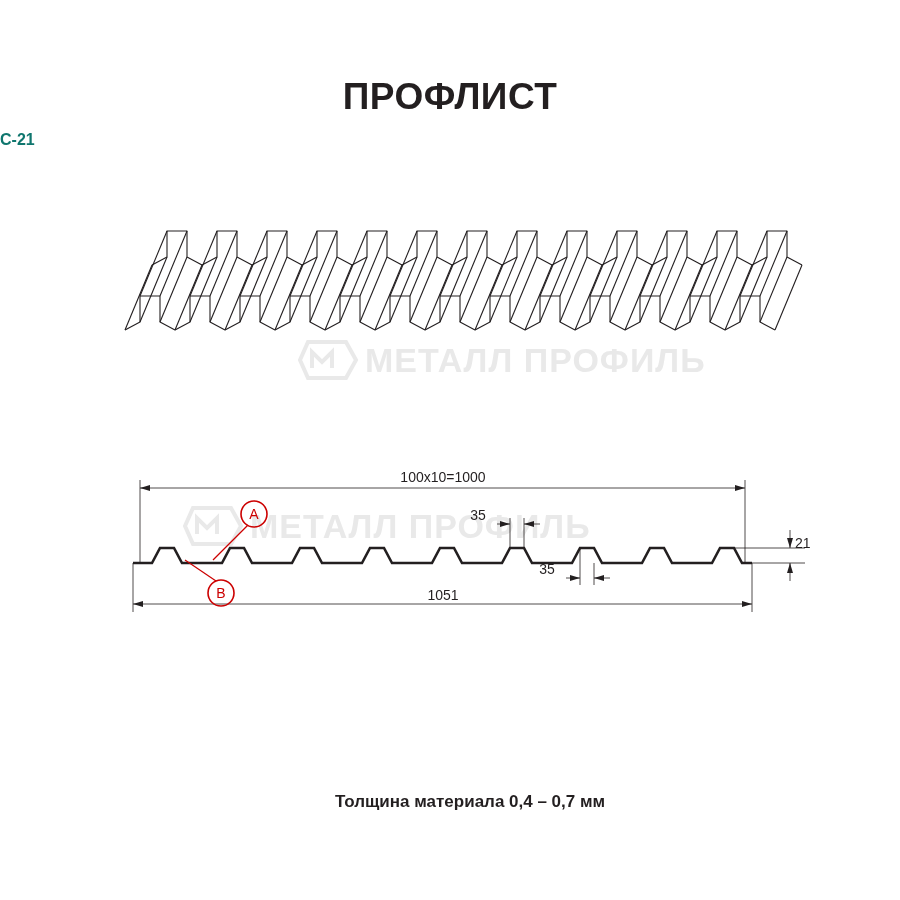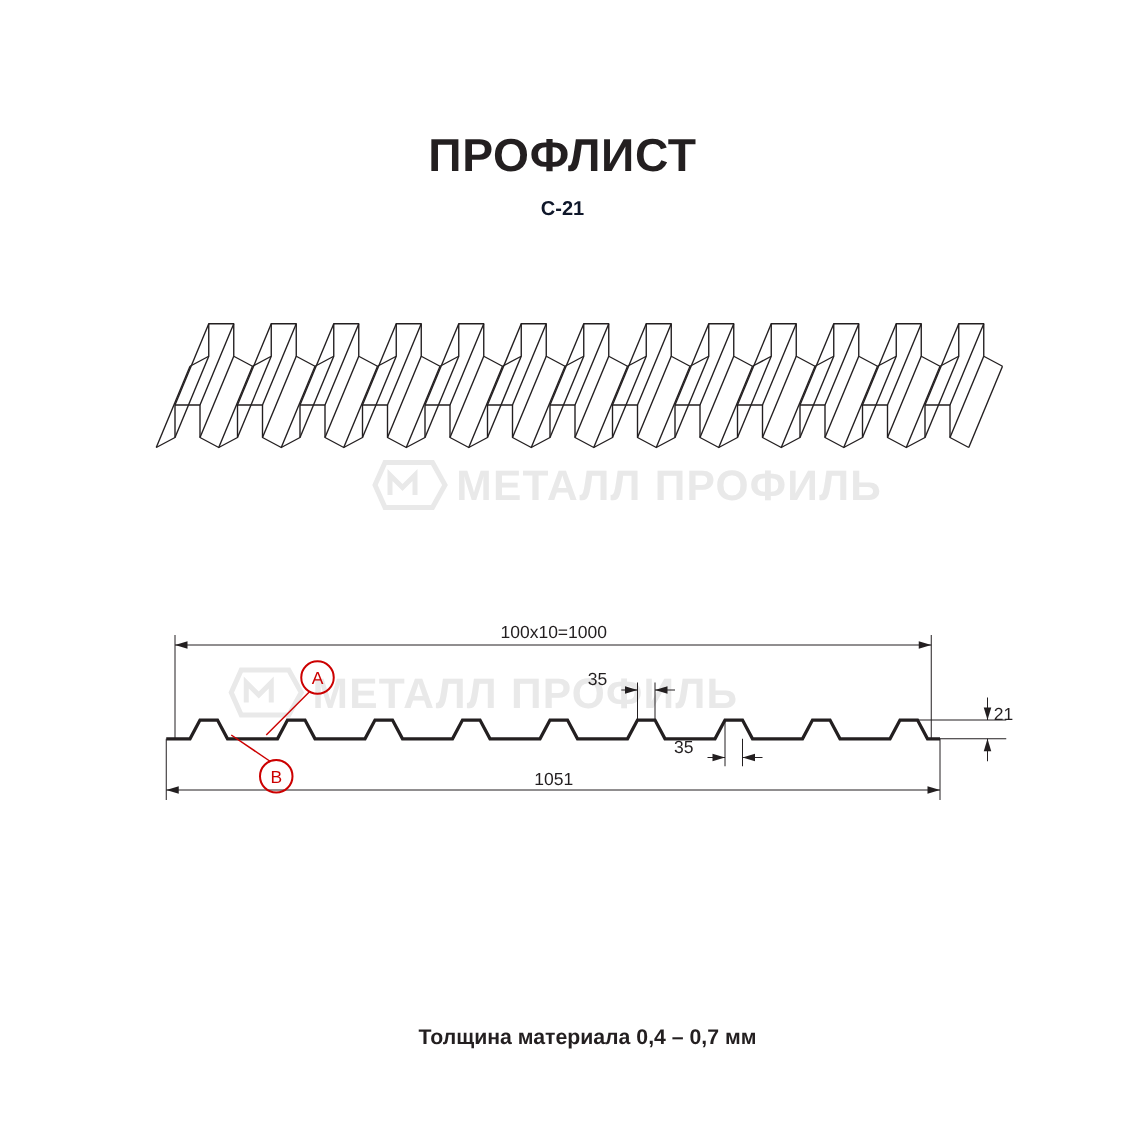--- a/index.html
+++ b/index.html
@@ -11,45 +11,44 @@
     width: 900px;
     height: 900px;
     font-family: "Liberation Sans", sans-serif;
     color: #231f20;
     position: relative;
     overflow: hidden;
   }
   .page {
     position: absolute;
     inset: 0;
-    margin-top: 28px;
   }
 
   
   .title {
     position: absolute;
     top: 78px;
     left: 0;
     width: 900px;
     text-align: center;
     font-size: 37px;
     font-weight: bold;
     letter-spacing: 0.5px;
     color: #231f20;
     line-height: 1;
   }
   .subtitle {
     position: absolute;
     top: 132px;
     left: 0;
     width: 900px;
-    text-align: center;
+    text-align: left;
     font-size: 16px;
     font-weight: bold;
-    color: #0f172a;
+    color: #0f766e;
     line-height: 1;
   }
 
   
   .footer {
     position: absolute;
     top: 792px;
     left: 0;
     width: 900px;
     text-align: center;

